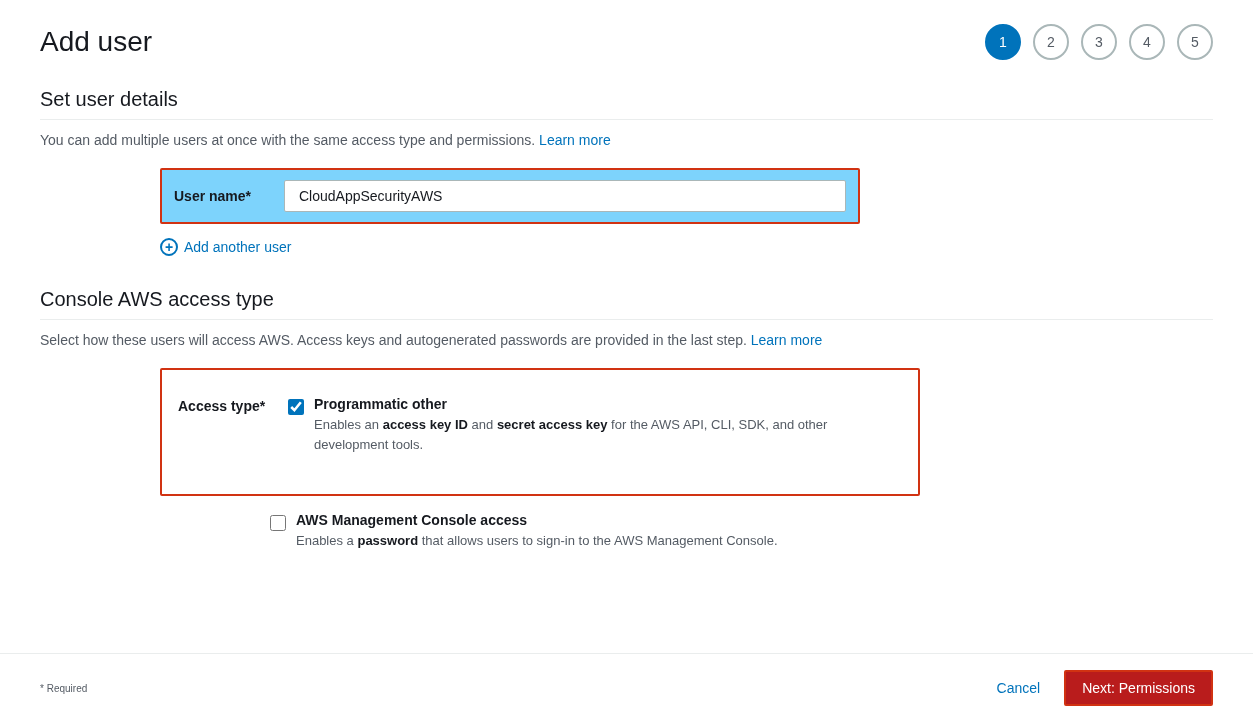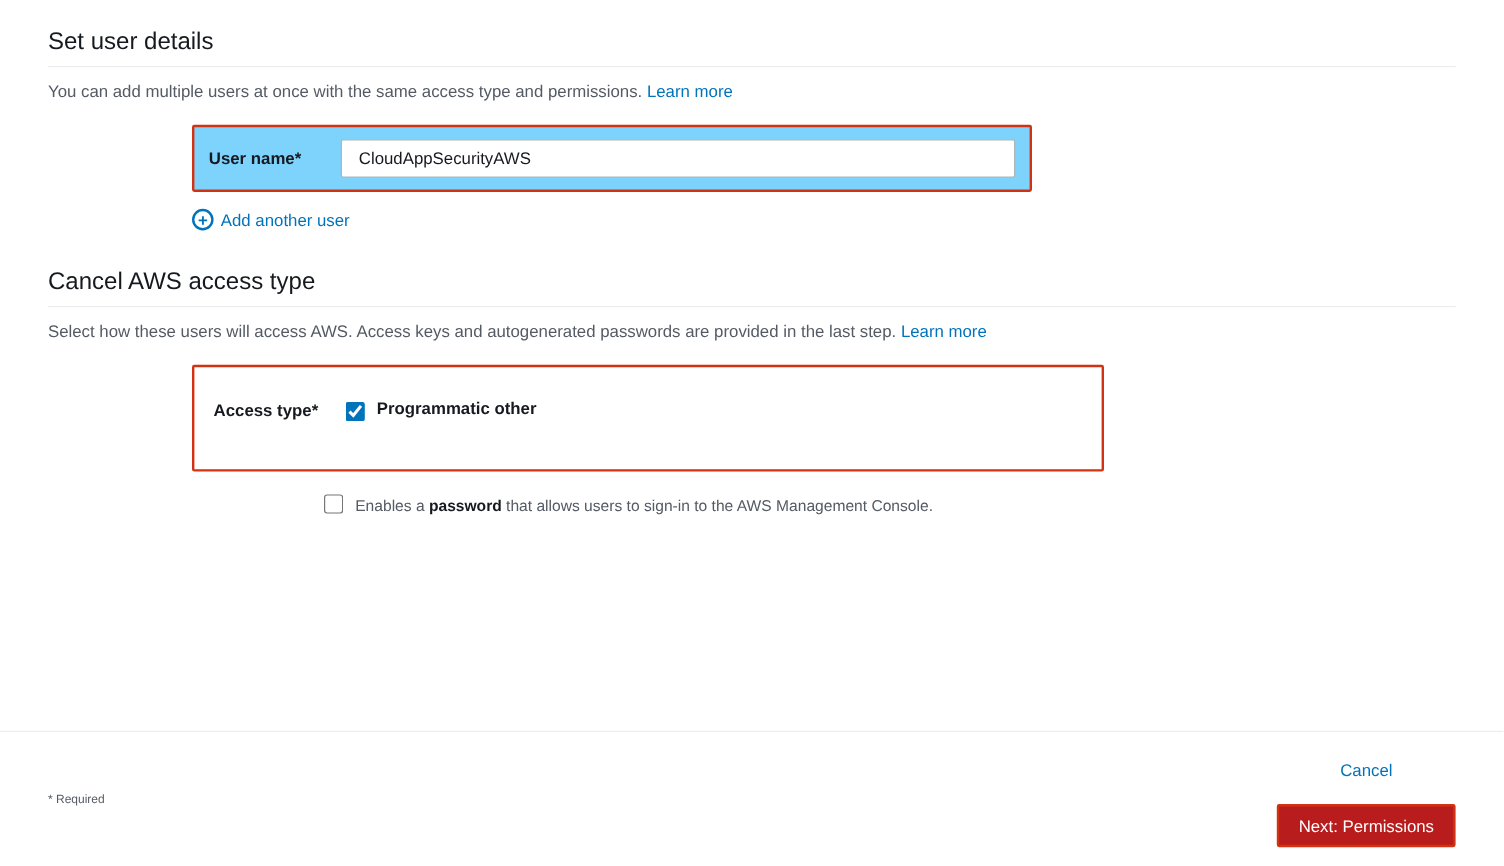--- a/index.html
+++ b/index.html
@@ -189,21 +189,20 @@
       justify-content: space-between;
     }
     .required-note {
       font-size: 10px;
       color: #545b64;
     }
     .footer-actions {
       display: flex;
       gap: 12px;
       align-items: center;
-      flex-direction: column;
     }
     .btn-cancel {
       background: none;
       border: none;
       color: #0073bb;
       font-size: 14px;
       cursor: pointer;
       padding: 8px 12px;
     }
     .btn-next {
@@ -215,20 +214,40 @@
       font-size: 14px;
       font-weight: 500;
       cursor: pointer;
     }
   </style>
 </head>
 <body>
 
 <div class="main-content">
 
+  <div class="page-header">
+    <h1 class="page-title">Add user</h1>
+    <div class="step-indicators">
+      <div class="step-circle active">
+        <span>1</span>
+      </div>
+      <div class="step-circle">
+        <span>2</span>
+      </div>
+      <div class="step-circle">
+        <span>3</span>
+      </div>
+      <div class="step-circle">
+        <span>4</span>
+      </div>
+      <div class="step-circle">
+        <span>5</span>
+      </div>
+    </div>
+  </div>
 
   <div class="section">
     <h2 class="section-title">Set user details</h2>
     <hr class="section-divider">
     <p class="section-desc">
       <span>You can add multiple users at once with the same access type and permissions.</span>
       <a href="#" class="learn-more">Learn more</a>
     </p>
 
     <div class="form-area">
@@ -237,44 +256,48 @@
         <input type="text" class="text-input" value="CloudAppSecurityAWS" style="">
       </div>
       <a href="#" class="add-another-user">
         <div class="plus-icon">+</div>
         <span>Add another user</span>
       </a>
     </div>
   </div>
 
   <div class="section">
-    <h2 class="section-title">Cancel AWS access type</h2>
+    <h2 class="section-title">Console AWS access type</h2>
     <hr class="section-divider">
     <p class="section-desc">
       <span>Select how these users will access AWS. Access keys and autogenerated passwords are provided in the last step.</span>
       <a href="#" class="learn-more">Learn more</a>
     </p>
 
     <div class="form-area">
       <div class="access-type-box">
         <div class="access-type-row">
           <span class="access-label">Access type*</span>
           <div class="checkbox-option">
             <input type="checkbox" id="programmatic" checked="" style="">
             <div class="option-content">
               <div class="option-title">Programmatic other</div>
+              <div class="option-desc">
+                Enables an <b>access key ID</b> and <b>secret access key</b> for the AWS API, CLI, SDK, and other development tools.
+              </div>
             </div>
           </div>
         </div>
       </div>
 
       <div class="console-access-row">
         <div class="checkbox-option">
           <input type="checkbox" id="console" style="">
           <div class="option-content">
+            <div class="option-title">AWS Management Console access</div>
             <div class="option-desc">
               Enables a <b>password</b> that allows users to sign-in to the AWS Management Console.
             </div>
           </div>
         </div>
       </div>
     </div>
   </div>
 </div>
 

